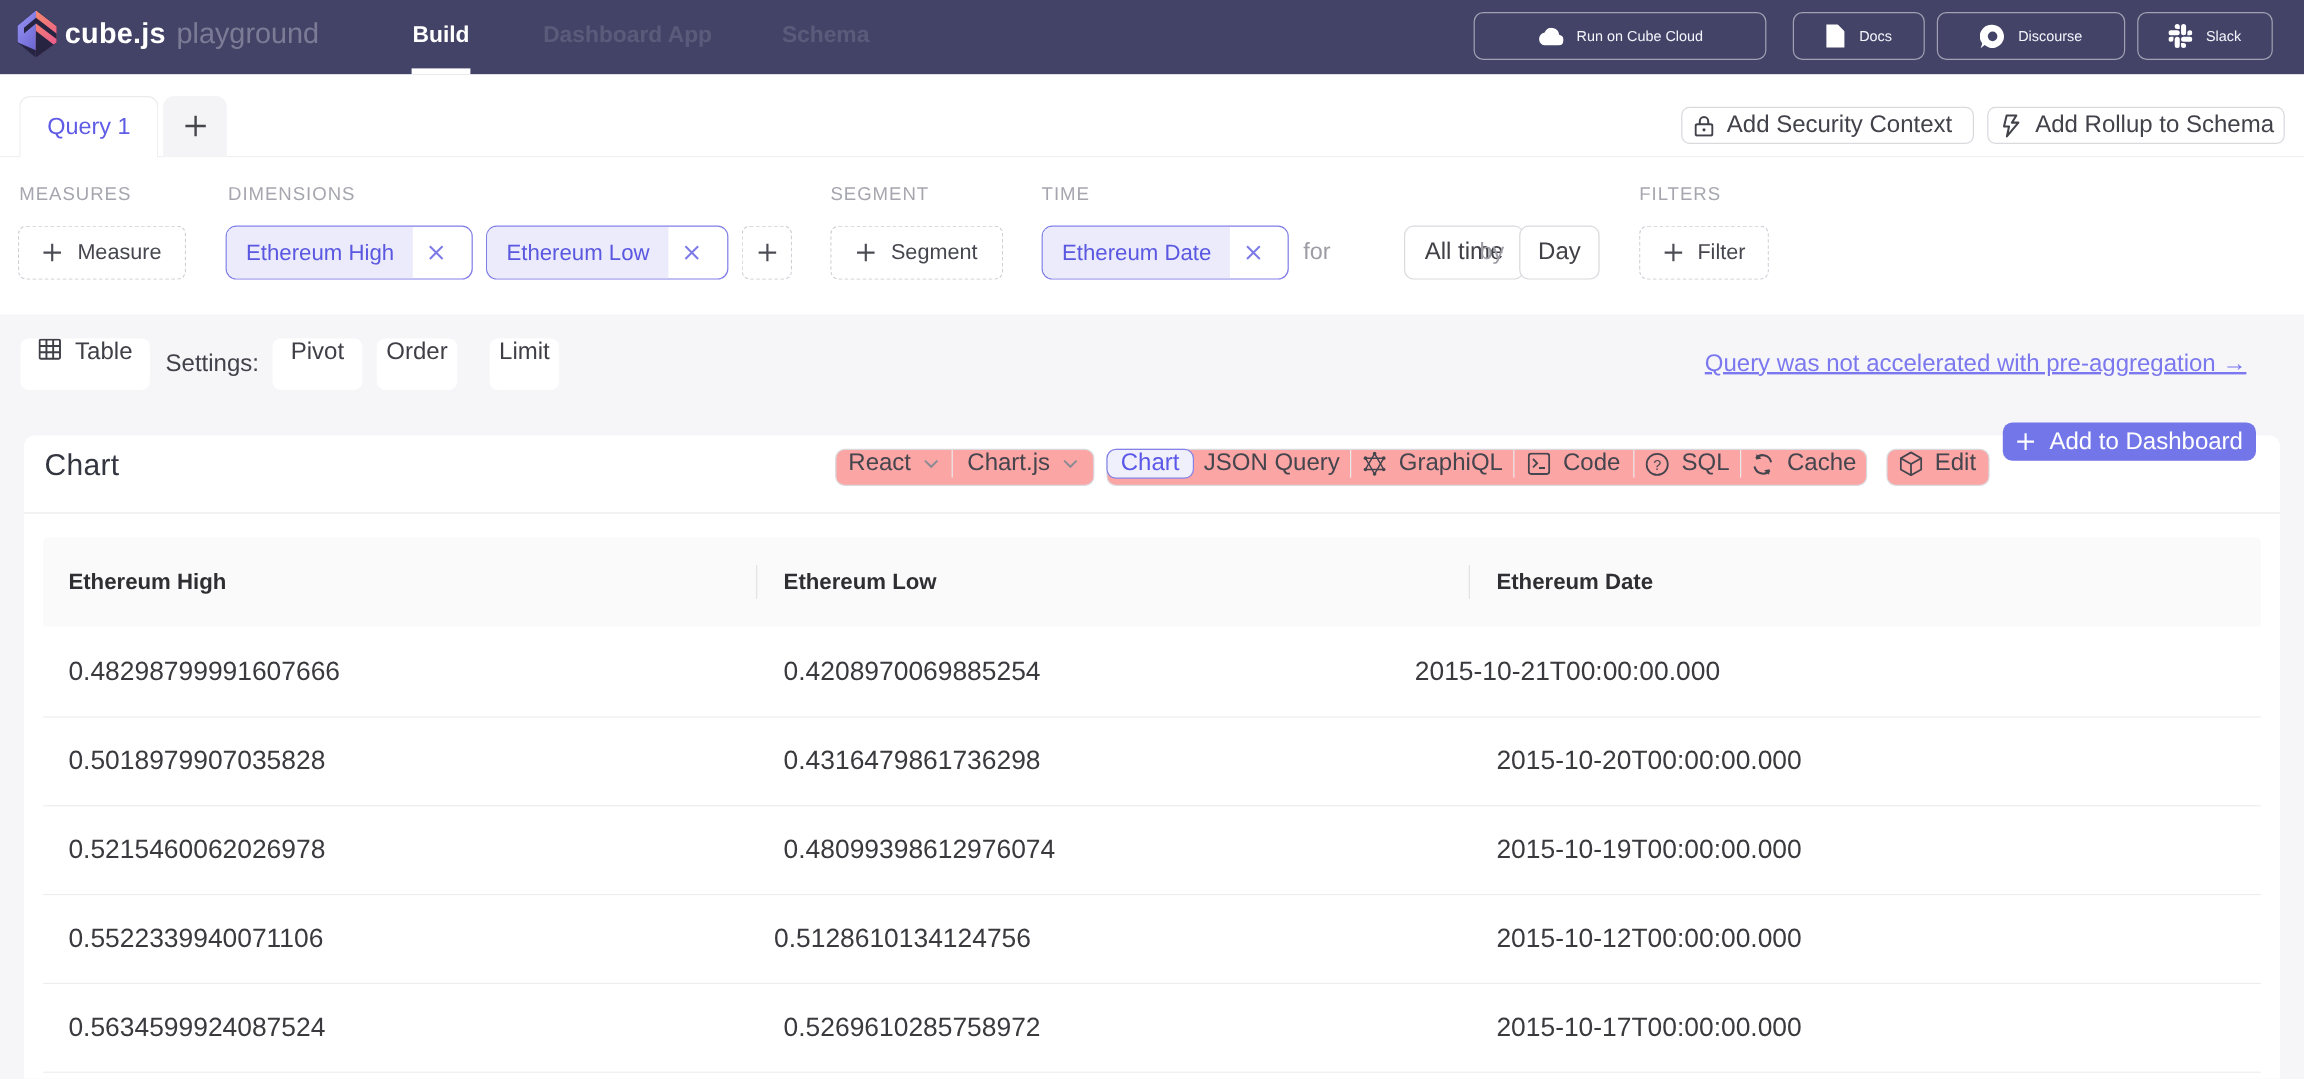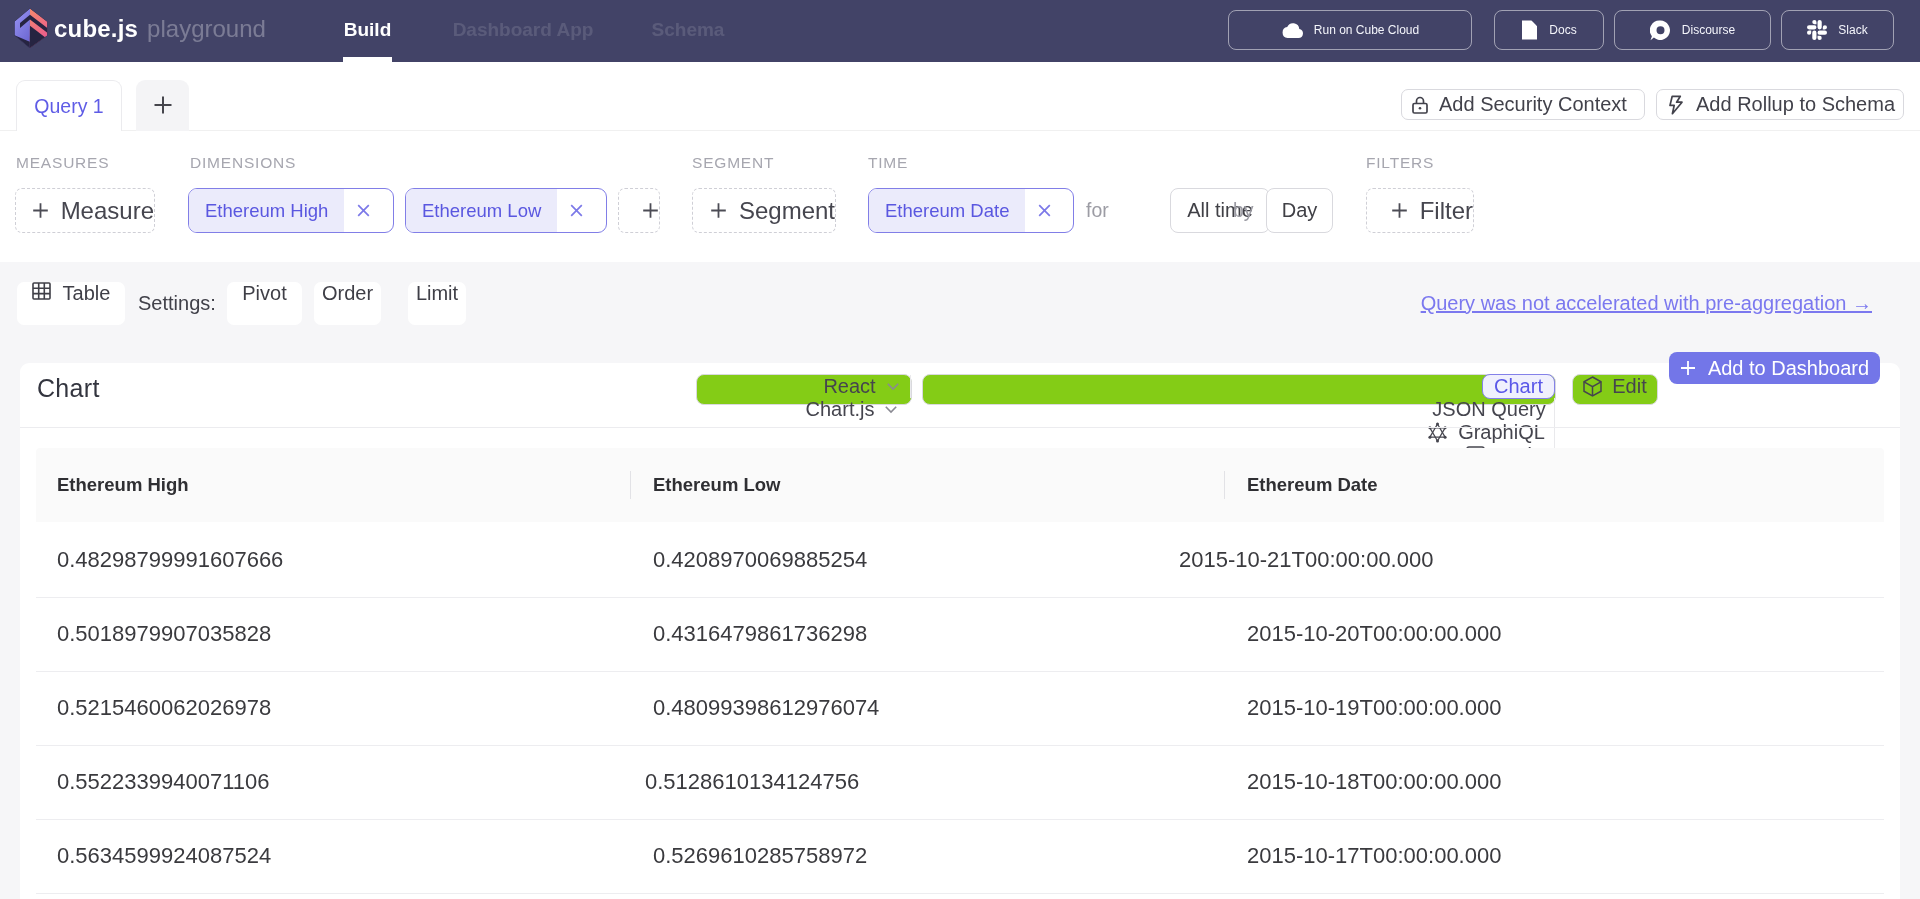--- a/index.html
+++ b/index.html
@@ -14,45 +14,45 @@
 .navitem { position:absolute; top:0; height:62px; line-height:60px; font-size:19px; font-weight:bold; color:rgba(255,255,255,0.13); text-align:center; }
 #nav-build { left:343px; width:49px; color:#fff; }
 #nav-dash { left:450px; width:146px; }
 #nav-schema { left:648px; width:80px; }
 #underline { position:absolute; left:343px; top:57px; width:49px; height:5px; background:#fff; }
 .navbtn { position:absolute; top:10px; height:40px; border:1px solid rgba(255,255,255,0.5); border-radius:8px; color:#f4f5fb; font-size:12px; display:flex; align-items:center; justify-content:center; gap:11px; }
 .navbtn svg { flex:0 0 auto; }
 
 
 #tabstrip { position:absolute; left:0; top:62px; width:1920px; height:69px; background:#fff; border-bottom:1px solid #f0f0f0; }
-#tab1 { position:absolute; left:16px; top:80px; width:106px; height:52px; background:#fff; border:1px solid #ebebee; border-bottom:none; border-radius:9px 9px 0 0; color:#5f5ce6; font-size:19.5px; text-align:center; line-height:50px; }
+#tab1 { position:absolute; left:16px; top:80px; width:116px; height:52px; background:#fff; border:1px solid #ebebee; border-bottom:none; border-radius:9px 9px 0 0; color:#5f5ce6; font-size:19.5px; text-align:center; line-height:50px; }
 #tab2 { position:absolute; left:136px; top:80px; width:53px; height:52px; background:#f4f4f6; border-radius:9px 9px 0 0; color:#4a4a52; text-align:center; }
 .topbtn svg { flex:0 0 auto; }
 .topbtn { position:absolute; top:89px; white-space:nowrap; height:31px; background:#fff; border:1px solid #d9d9de; border-radius:7px; color:#42424b; font-size:20px; display:flex; align-items:center; gap:11px; padding:0 10px; }
 
 
 #builder { position:absolute; left:0; top:131px; width:1920px; height:131px; background:#fff; }
 .seclabel { position:absolute; top:23px; font-size:15.5px; color:#a6a6af; letter-spacing:0.8px; }
 .ctl { position:absolute; top:57px; height:45px; }
-.dashed { border:1px dashed #cfcfd6; border-radius:7px; background:#fff; color:#46464f; font-size:24px; display:flex; align-items:center; justify-content:flex-end; gap:12px; }
+.dashed { border:1px dashed #cfcfd6; border-radius:7px; background:#fff; color:#46464f; font-size:18px; display:flex; align-items:center; justify-content:center; gap:12px; }
 .chip { border:1px solid #817ee7; border-radius:9px; background:#fff; display:flex; overflow:hidden; }
 .chip .t { background:#ebebfb; color:#5a57e0; font-size:18.5px; display:flex; align-items:center; padding:0 16px; }
 .chip .x { width:39px; display:flex; align-items:center; justify-content:center; color:#6f6ce4; font-size:18px; }
 .midtxt { position:absolute; top:57px; height:45px; line-height:45px; font-size:19.5px; color:#9c9ca4; }
 .solidbtn { position:absolute; top:57px; height:45px; background:#fff; border:1px solid #d9d9de; border-radius:8px; color:#404046; font-size:20px; display:flex; align-items:center; justify-content:center; }
 
 
 .wbtn { position:absolute; top:282px; height:43px; background:#fff; border-radius:7px; color:#3f3f47; font-size:20px; display:flex; justify-content:center; gap:12px; }
 #settingslbl { position:absolute; left:138px; top:282px; height:43px; line-height:43px; font-size:20px; color:#41414a; }
 #prelink { position:absolute; right:48px; top:282px; height:43px; line-height:43px; font-size:20px; color:#7b78ef; text-decoration:underline; }
 
 
 #card { position:absolute; left:20px; top:363px; width:1880px; height:536px; background:#fff; border-radius:9px 9px 0 0; }
 #charttitle { position:absolute; left:37px; top:374px; font-size:25px; font-weight:500; color:#33353f; letter-spacing:0.3px; }
-.tbgroup { position:absolute; top:374px; height:31px; background:#84cc16; border:1px solid #d9d9de; border-radius:8px; display:flex; align-items:flex-end;flex-direction:column; }
+.tbgroup { position:absolute; top:374px; height:31px; background:#fca5a5; border:1px solid #d9d9de; border-radius:8px; display:flex; align-items:flex-start; }
 .seg { display:flex; align-items:center; justify-content:center; gap:10px; font-size:20px; color:#45454e; padding:0; border-right:1px solid #e9e9ec; white-space:nowrap; }
 .seg:last-child { border-right:none; }
 #addbtn { position:absolute; left:1669px; top:352px; width:211px; height:32px; background:#7376e8; border-radius:8px; color:#fff; font-size:20px; display:flex; align-items:center; justify-content:center; gap:12px; }
 #carddivider { position:absolute; left:20px; top:427px; width:1880px; height:1px; background:#ececef; }
 
 
 #thead { position:absolute; left:36px; top:448px; width:1848px; height:74px; background:#fafafa; border-radius:4px 4px 0 0; }
 .th { position:absolute; top:0; height:74px; line-height:74px; font-size:18.5px; font-weight:bold; color:#2f2f33; }
 .thsep { position:absolute; top:23px; width:1px; height:28px; background:#e2e2e6; }
 .row { position:absolute; left:36px; width:1848px; height:74px; }
@@ -319,21 +319,21 @@
 <div class="rowsep" style="top:671px;"></div>
 <div class="row" style="top:671px;">
   <div class="c" style="left:21px;">0.5215460062026978</div>
   <div class="c" style="left:617px;">0.48099398612976074</div>
   <div class="c" style="left:1211px;">2015-10-19T00:00:00.000</div>
 </div>
 <div class="rowsep" style="top:745px;"></div>
 <div class="row" style="top:745px;">
   <div class="c" style="left:21px;">0.5522339940071106</div>
   <div class="c" style="left:609px;">0.5128610134124756</div>
-  <div class="c" style="left:1211px;">2015-10-18T00:00:00.000</div>
+  <div class="c" style="left:1211px;">2015-10-12T00:00:00.000</div>
 </div>
 <div class="rowsep" style="top:819px;"></div>
 <div class="row" style="top:819px;">
   <div class="c" style="left:21px;">0.5634599924087524</div>
   <div class="c" style="left:617px;">0.5269610285758972</div>
   <div class="c" style="left:1211px;">2015-10-17T00:00:00.000</div>
 </div>
 <div class="rowsep" style="top:893px;"></div>
 
 </body></html>

